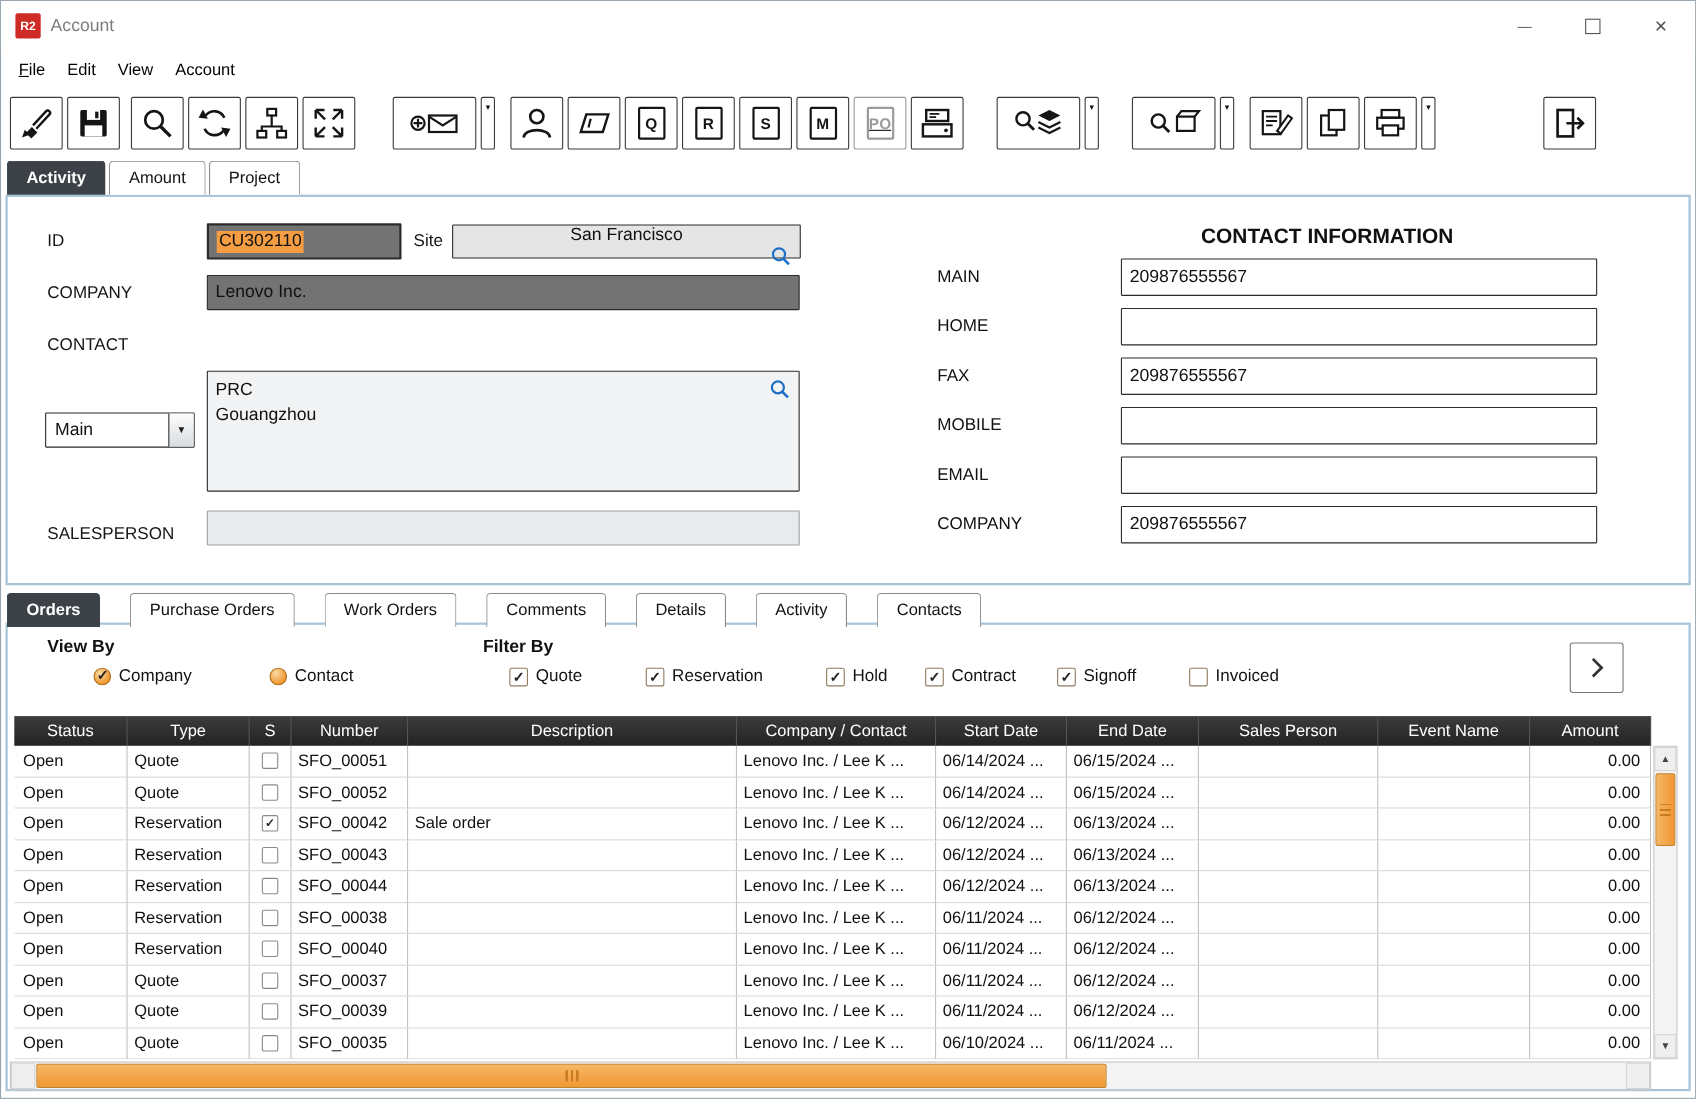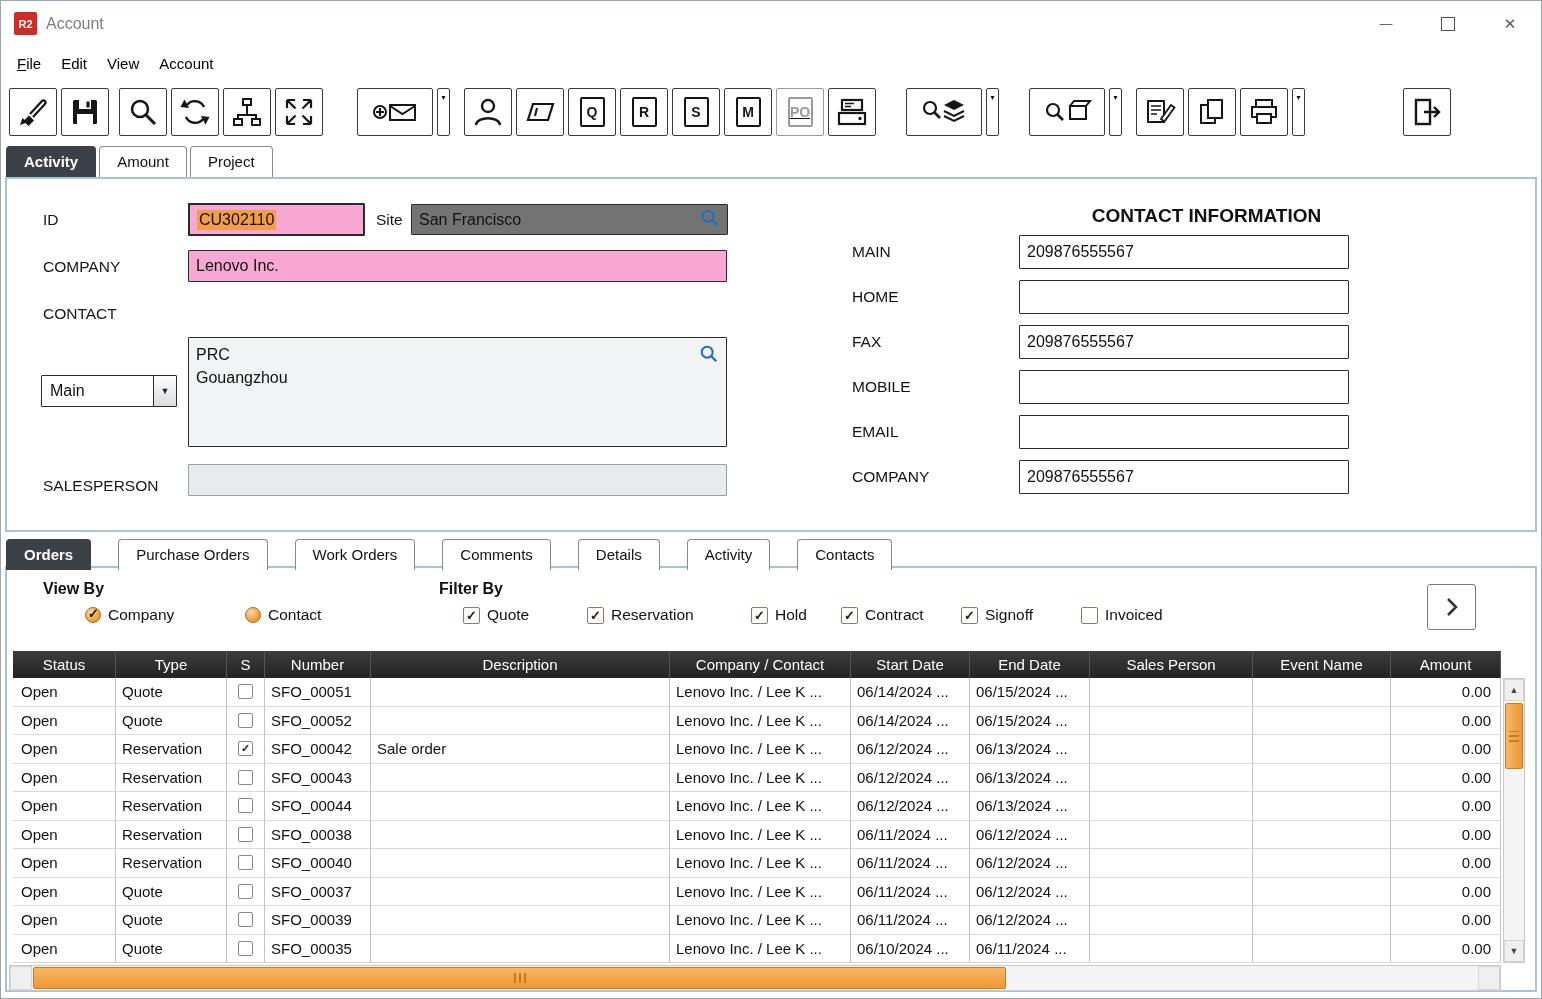--- a/index.html
+++ b/index.html
@@ -47,38 +47,38 @@
   .tab { padding:6px 17px 7px 17px; border:1px solid #8a8a8a; border-bottom:none; border-radius:4px 4px 0 0; background:#fff; font-size:15px; margin-right:3px; position:relative; z-index:3; }
   .tab.active { background:#3c4147; color:#fff; font-weight:bold; border-color:#3c4147; }
 
   
   .panel { position:absolute; left:4px; right:4px; background:#fff; border:2px solid #a6c3d8; z-index:2; }
   .customer-panel { top:176px; height:355px; }
   .orders-panel { top:565px; height:426px; }
 
   
   .flabel { position:absolute; font-size:15.5px; color:#161616; }
-  .tfield { position:absolute; border:1.5px solid #2b2b2b; background:#f9a8d4; font-size:16px; display:flex; align-items:center; padding:0 7px; border-radius:1px; }
-  .tfield.graybg { background:#737373; }
+  .tfield { position:absolute; border:1.5px solid #2b2b2b; background:#737373; font-size:16px; display:flex; align-items:center; padding:0 7px; border-radius:1px; }
+  .tfield.graybg { background:#e5e5e5;flex-direction:column; }
   .tfield.disabled { background:#e8ebee; border:1px solid #9aa0a6; }
   .tfield .mag { margin-left:auto; flex:0 0 auto; }
   .id-field { border-width:2px; }
   .sel-text { background:#f49d43; padding:1px 2px; }
   .area-field { position:absolute; border:1.5px solid #2b2b2b; background:#f1f3f4; font-size:16px; padding:5px 7px; border-radius:1px; }
   .area-field .mag { position:absolute; top:6px; right:7px; }
   .area-text { white-space:pre-line; line-height:1.45; }
   .combo { position:absolute; border:1.5px solid #2b2b2b; background:#fff; display:flex; align-items:center; border-radius:1px; }
   .combo-value { font-size:16px; padding-left:8px; flex:1; }
   .combo-btn { width:23px; align-self:stretch; border-left:1.5px solid #2b2b2b; background:linear-gradient(#fdfdfd,#d9dde1); display:flex; align-items:center; justify-content:center; font-size:9px; color:#222; }
   .combo-btn::after { content:"▼"; }
 
   .ci-title { position:absolute; left:1012px; top:26px; width:375px; text-align:center; font-size:19px; font-weight:bold; }
   .ci-grid { position:absolute; left:845px; top:50px; display:grid; grid-template-columns:167px 375px; grid-auto-rows:45px; align-items:center; }
   .ci-label { font-size:15.5px; }
-  .ci-input { width:330px; height:31px; border:1.5px solid #2b2b2b; background:#fff; display:flex; align-items:center; padding:16px 7px; font-size:16px; border-radius:1px; }
+  .ci-input { width:433px; height:31px; border:1.5px solid #2b2b2b; background:#fff; display:flex; align-items:center; padding:16px 7px; font-size:16px; border-radius:1px; }
 
   
   .fb-label { position:absolute; font-size:16px; font-weight:bold; }
   .opt { position:absolute; display:flex; align-items:center; font-size:15.5px; }
   .radio { width:16px; height:16px; border-radius:50%; background:radial-gradient(circle at 35% 30%, #fbd9a5, #ef9a33 70%, #c97717); border:1px solid #b06d15; margin-right:7px; position:relative; }
   .radio.selected::after { content:"✓"; position:absolute; left:2px; top:-2px; font-size:13px; font-weight:bold; color:#222; }
   .cbx { width:17px; height:17px; border:1px solid #8f7a5d; background:#fff; margin-right:7px; display:flex; align-items:center; justify-content:center; font-size:13px; font-weight:bold; color:#222; border-radius:2px; }
   .next-btn { position:absolute; left:1420px; top:16px; width:49px; height:46px; border:1px solid #777; border-radius:3px; background:#fff; display:flex; align-items:center; justify-content:center; }
 
   

